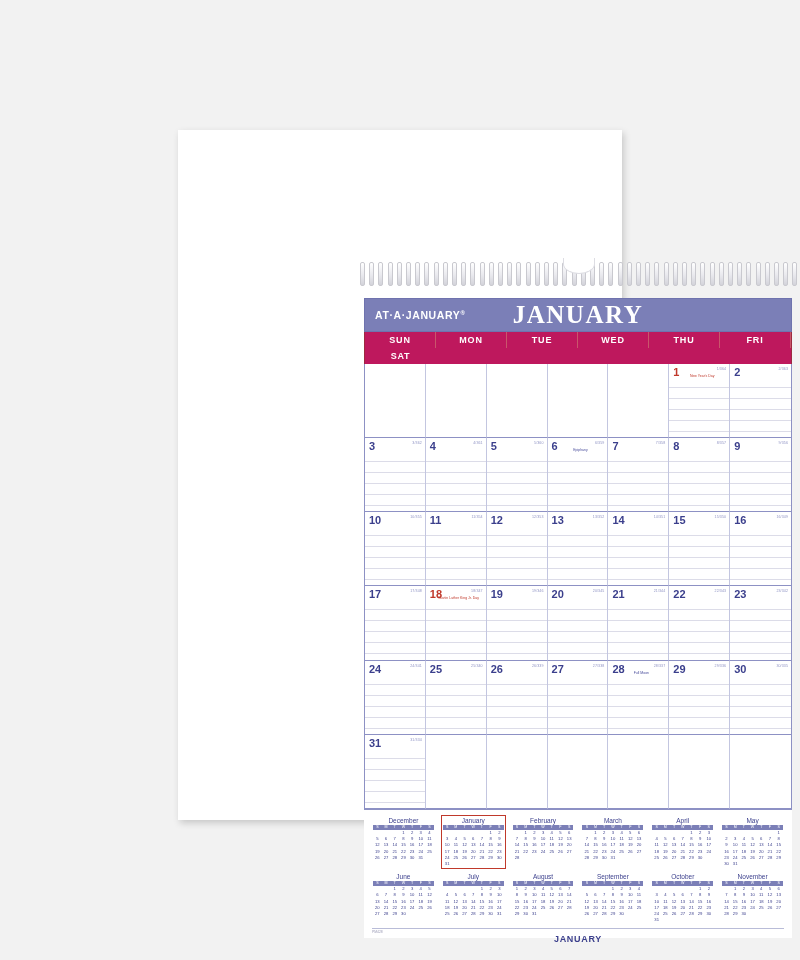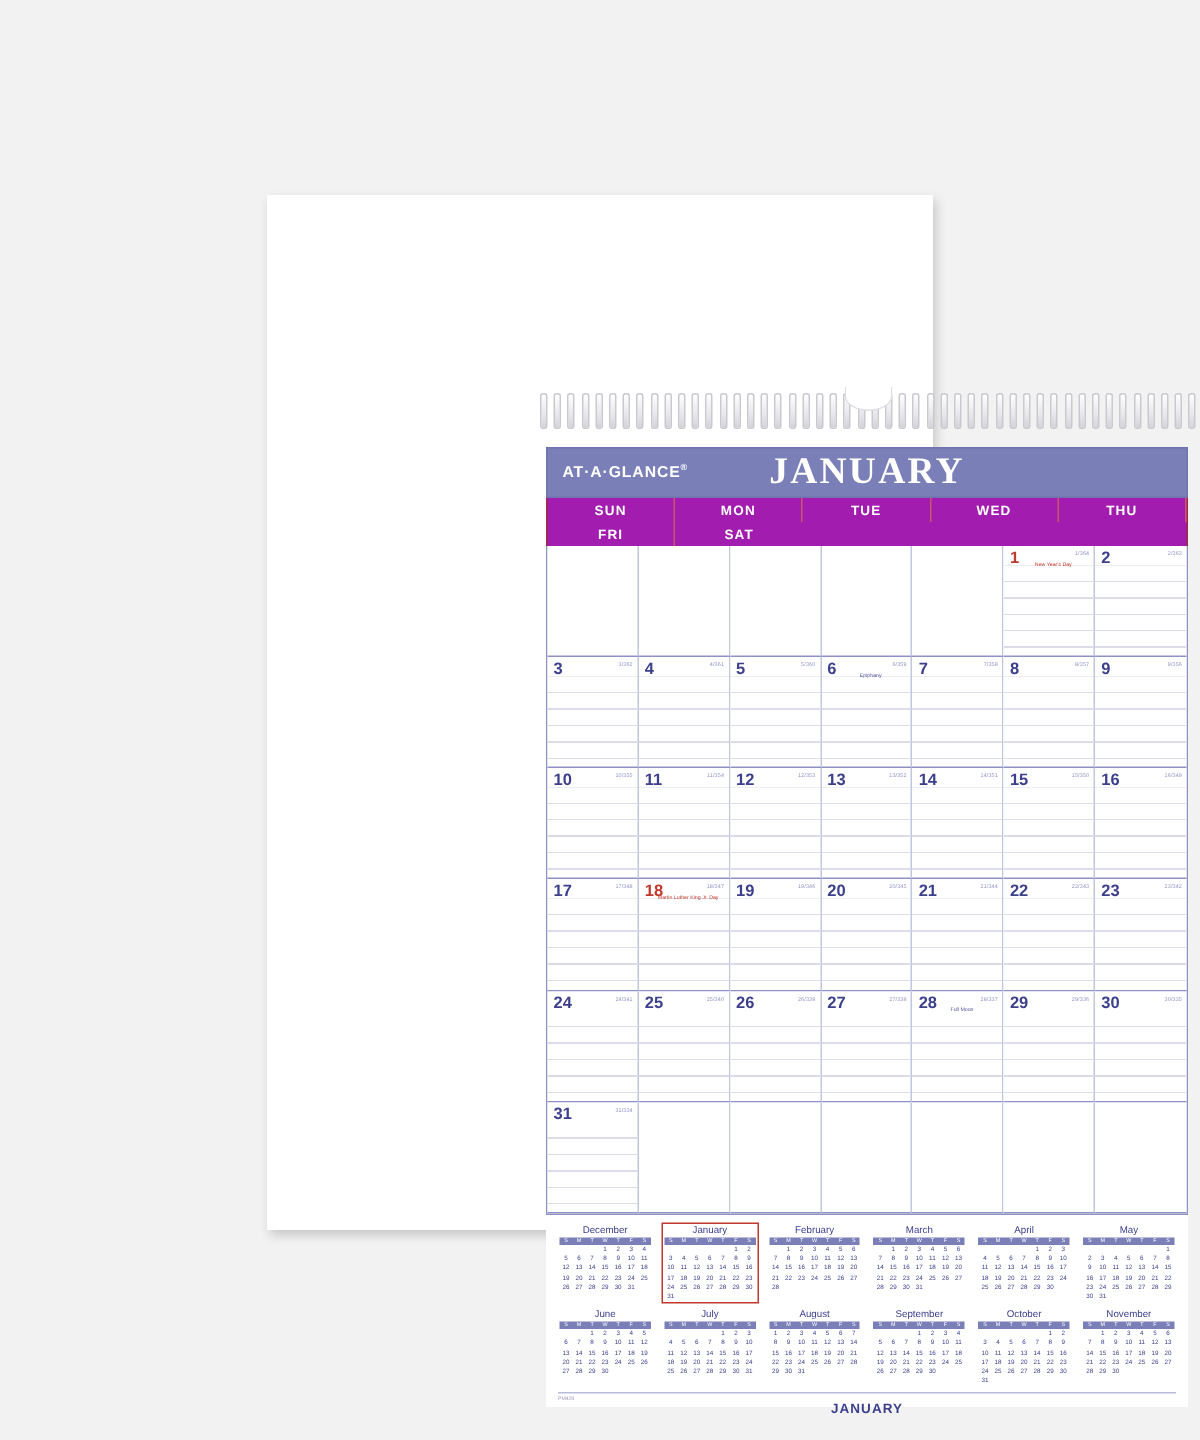--- a/index.html
+++ b/index.html
@@ -77,22 +77,22 @@
     color: #ffffff;
     font-family: "Liberation Serif", serif;
     font-weight: bold;
     font-size: 25px;
     letter-spacing: 1.5px;
   }
 
   
   #dow {
     display: grid;
-    grid-template-columns: repeat(5, 1fr);
-    background: #a21caf;
+    grid-template-columns: repeat(6, 1fr);
+    background: #be185d;
     border-left: 1px solid #9c2a40;
     border-right: 1px solid #9c2a40;
   }
   #dow div {
     text-align: center;
     color: #fff;
     font-size: 9px;
     font-weight: bold;
     letter-spacing: 0.8px;
     padding: 3px 0 3px;
@@ -268,21 +268,21 @@
       <div class="coil" style="left: 418px;"></div>
       <div class="coil" style="left: 427.2px;"></div>
       <div class="coil" style="left: 436.4px;"></div>
     </div>
   <div id="hangtab"></div>
 
   <div id="sheet">
 
     <div id="banner">
       <div id="brand">
-        <span>AT·A·GLANCE</span><sup>®</sup>
+        <span>AT·A·JANUARY</span><sup>®</sup>
       </div>
       <div id="month-title">JANUARY</div>
     </div>
 
     <div id="dow">
         <div>SUN</div>
         <div>MON</div>
         <div>TUE</div>
         <div>WED</div>
         <div>THU</div>

